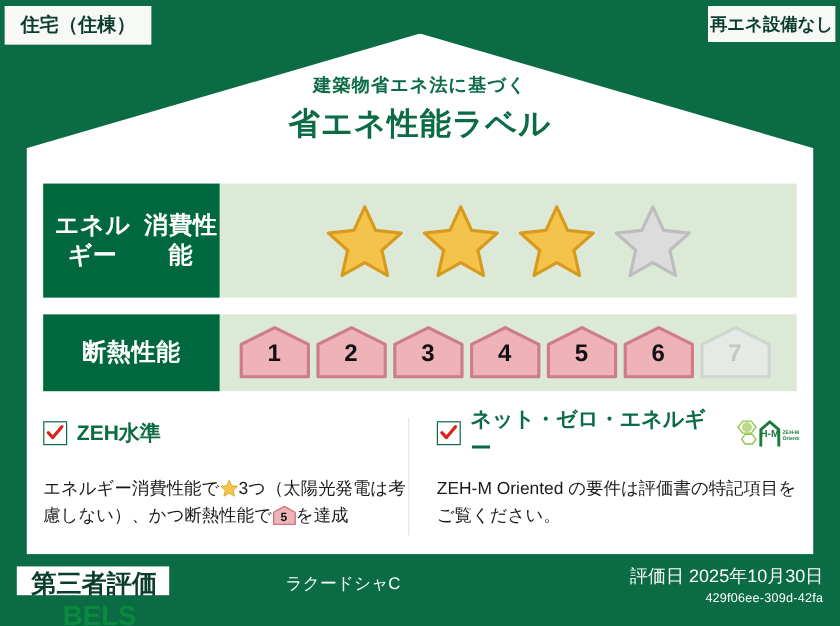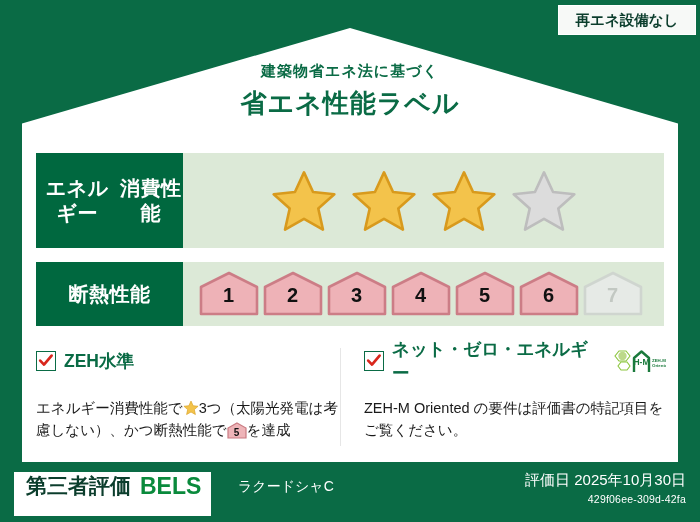--- a/index.html
+++ b/index.html
@@ -26,21 +26,21 @@
     background:#f7f9f7;
     border:1px solid #ffffff;
     color:#0b3d2c;
     font-weight:bold;
     font-size:16px;
     letter-spacing:0px;
     display:flex;align-items:center;justify-content:center;
     box-sizing:border-box;
   }
   .tab-left{ left:4px; top:5px; width:122px; height:32px; }
-  .tab-right{ right:4px; top:5px; width:138px; height:30px; font-size:14.5px;}
+  .tab-right{ right:4px; top:5px; width:106px; height:30px; font-size:14.5px;}
 
   
   .title-wrap{
     position:absolute; left:0; right:0; top:62px;
     text-align:center; color:#0a6b45;
   }
   .title-sub{ font-size:15px; font-weight:bold; letter-spacing:1px; }
   .title-main{ font-size:26px; font-weight:bold; letter-spacing:1px; margin-top:5px;}
 
   
@@ -110,24 +110,25 @@
   .inline-pip span{
     position:absolute;left:0;right:0;top:3px;text-align:center;
     font-size:10px;font-weight:bold;color:#111;
   }
   .zehm-logo{ display:inline-flex; align-items:center; vertical-align:-8px; margin-left:4px;}
 
   
   .footer{ position:absolute; left:0; right:0; bottom:0; height:58px; }
   .bels-box{
     position:absolute; left:14px; top:8px;
-    height:44px; background:#ffffff;
+    height:24px; background:#ffffff;
     display:flex; align-items:center;
     padding:0 10px 16px 12px;
     box-sizing:border-box;
+    flex-direction:column;
   }
   .bels-jp{ color:#0b3d2c; font-weight:bold; font-size:21px; letter-spacing:0px;}
   .bels-en{ color:#0a8a3c; font-weight:bold; font-size:23px; margin-left:9px; letter-spacing:0px;}
   .bldg-name{
     position:absolute; left:238px; top:14px;
     color:#ffffff; font-size:14px; font-weight:normal;
   }
   .eval{
     position:absolute; right:14px; top:7px;
     color:#ffffff; text-align:right;
@@ -135,20 +136,21 @@
   .eval-date{ font-size:15px; }
   .eval-id{ font-size:10.5px; margin-top:3px; letter-spacing:0.2px;}
 </style>
 </head>
 <body>
 
 <div id="label-root">
 
   <div class="house-body"></div>
 
+  <div class="tab tab-left">住宅（住棟）</div>
   <div class="tab tab-right">再エネ設備なし</div>
 
   <div class="title-wrap">
     <div class="title-sub">建築物省エネ法に基づく</div>
     <div class="title-main">省エネ性能ラベル</div>
   </div>
 
   <div class="row row-energy">
     <div class="row-label">
       <span>エネルギー</span>

